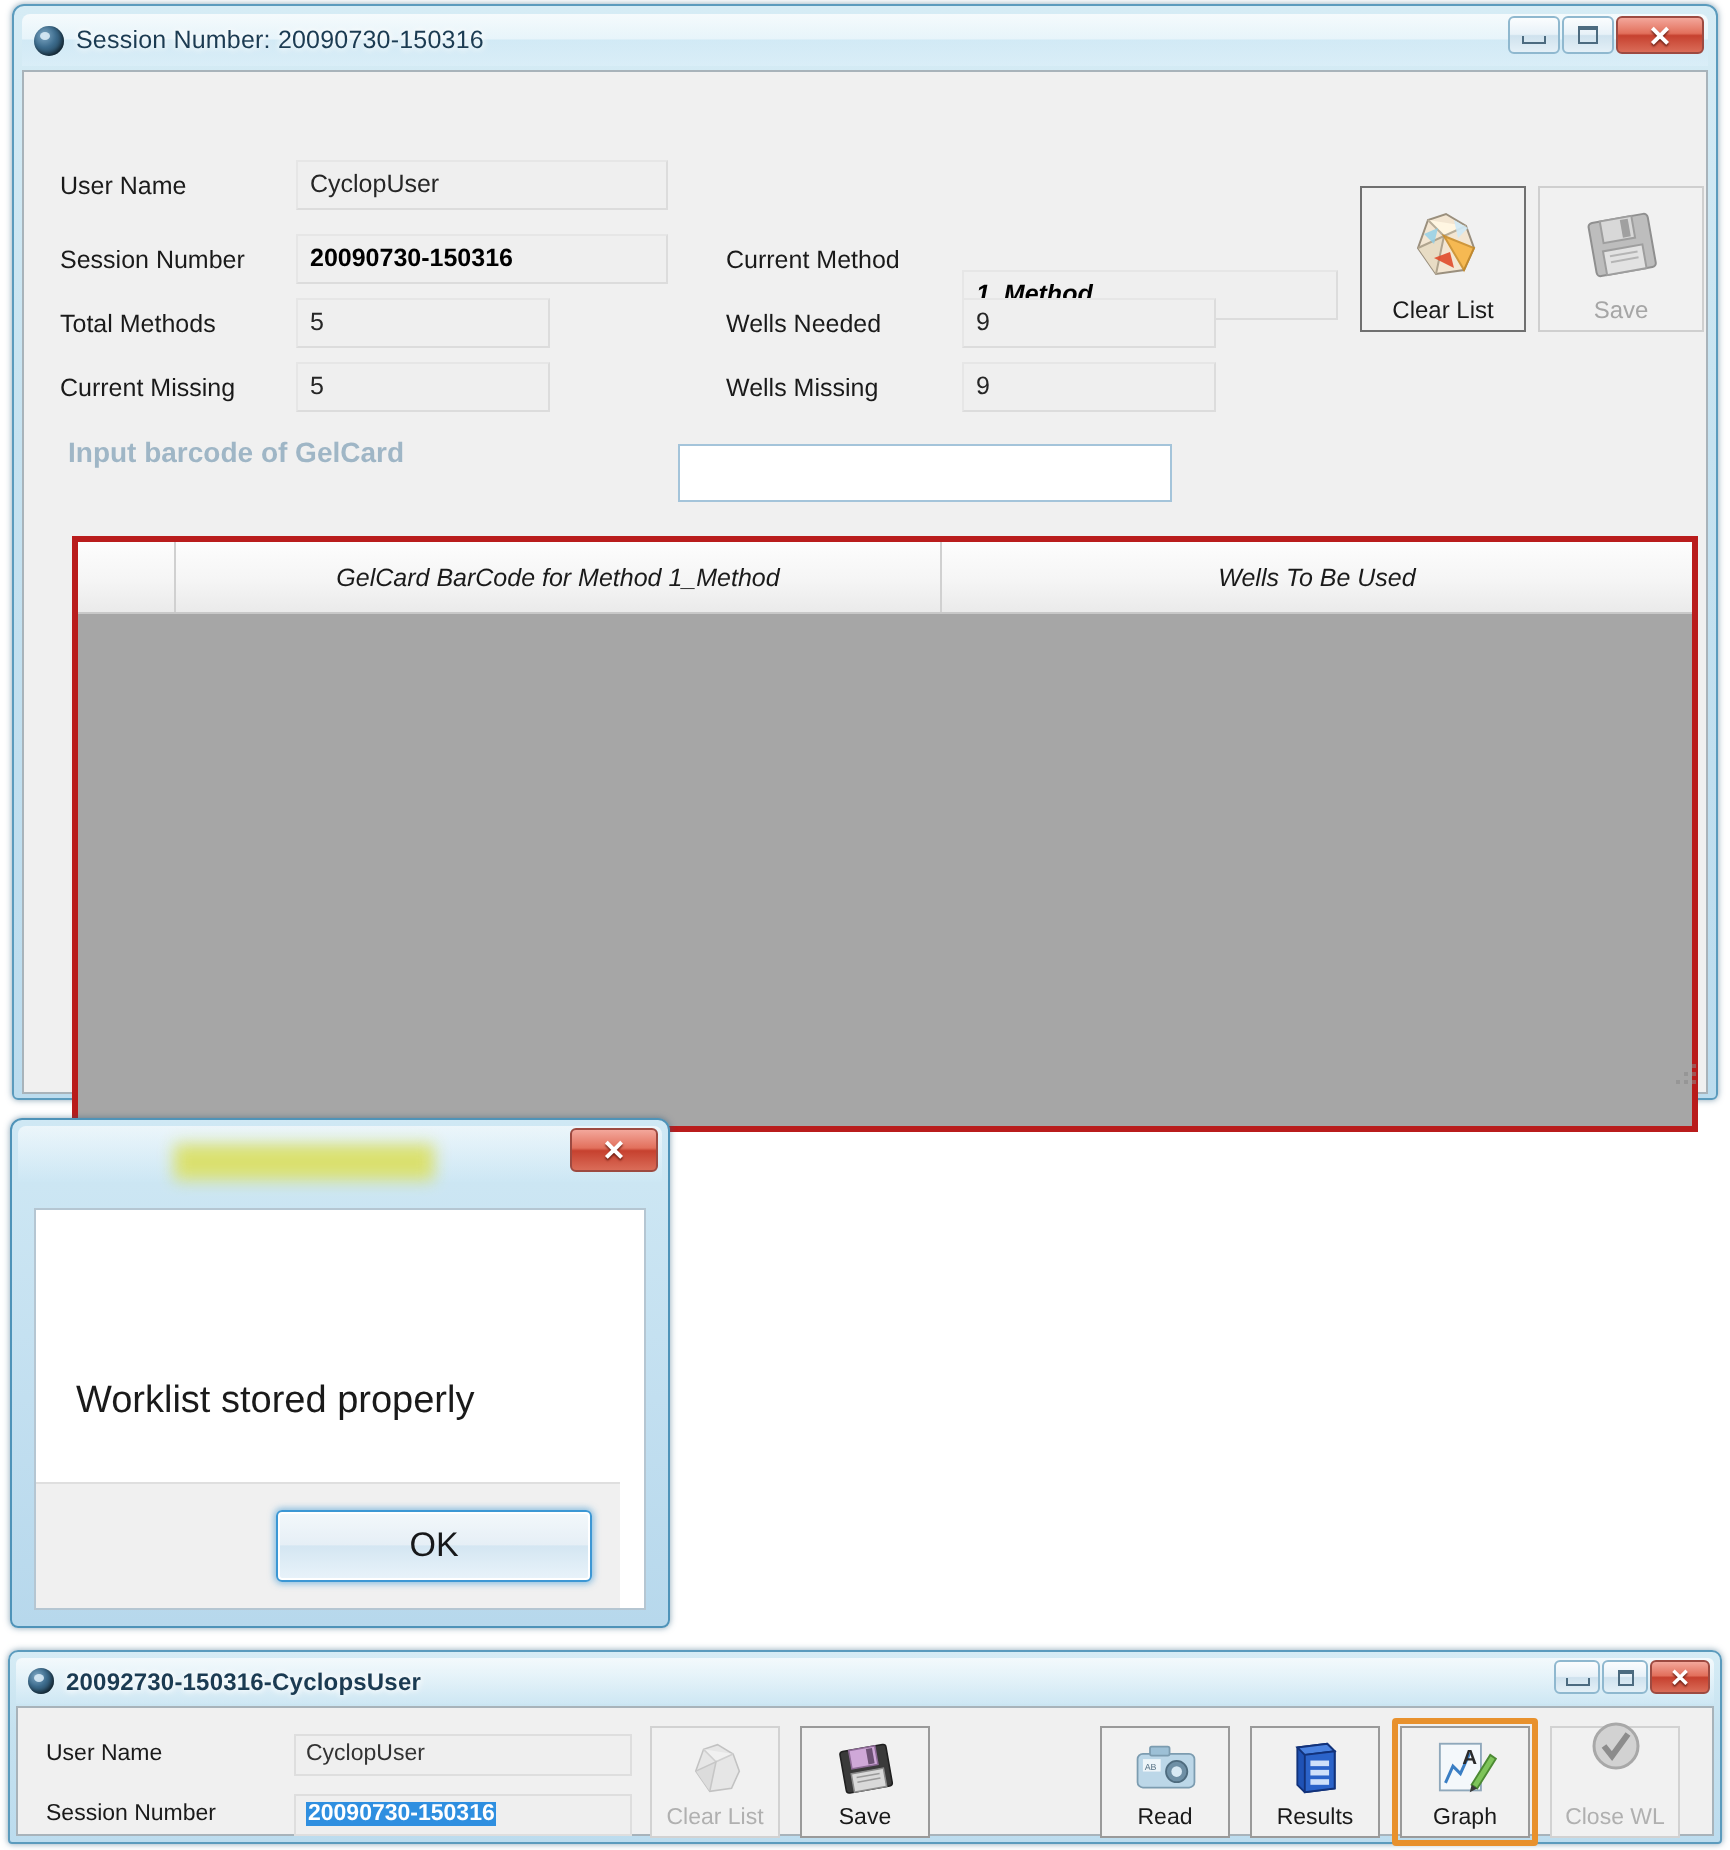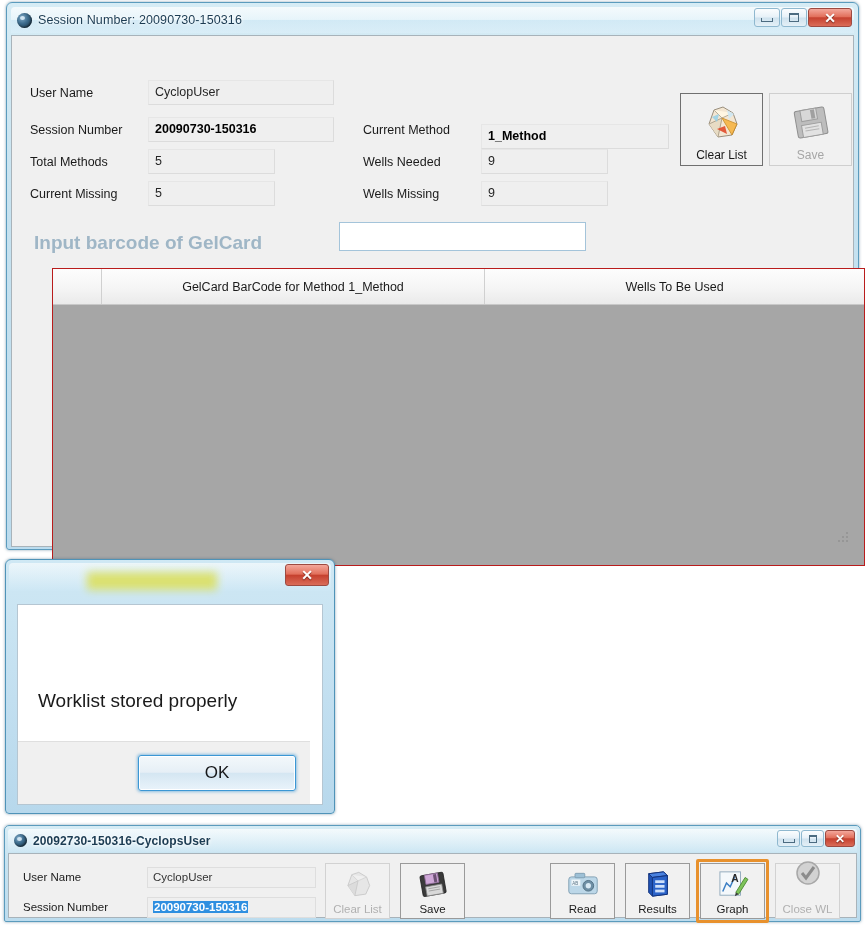--- a/index.html
+++ b/index.html
@@ -169,46 +169,47 @@
     font-size: 12px;
     color: #1a1a1a;
     line-height: 13px;
   }
   .bigbtn.disabled .lbl { color: #a6a6a6; }
   .bigbtn .ico { flex: 1 1 auto; display:flex; align-items:center; justify-content:center; }
 
   
   #barcode-label {
     position: absolute;
-    left: 22px; top: 196px;
-    font-size: 19px;
+    left: 22px; top: 182px;
+    font-size: 14px;
     font-weight: bold;
     color: #9fb6c6;
   }
   #barcode-input {
     position: absolute;
     left: 327px; top: 186px;
     width: 247px; height: 29px;
     box-sizing: border-box;
     background: #ffffff;
     border: 1px solid #a4c4da;
     font-size: 13px;
     color: #111;
     padding: 3px 5px;
   }
 
   
   #grid {
     position: absolute;
-    left: 40px; top: 232px;
+    left: 24px; top: 232px;
     width: 813px; height: 298px;
     box-sizing: border-box;
-    border: 1px solid #b91c1c;
+    border: 3px solid #b91c1c;
     background: #a6a6a6;
     overflow: hidden;
+    font-style: italic;
   }
   #grid-head {
     display: flex;
     height: 35px;
     background: linear-gradient(to bottom, #fdfdfd 0%, #f4f4f4 50%, #e9e9e9 100%);
     border-bottom: 1px solid #c8c8c8;
   }
   .gh {
     box-sizing: border-box;
     display: flex;
@@ -398,21 +399,21 @@
     <div class="field-label" style="left:18px; top:87px;">Session Number</div>
     <div class="field-box bold" style="left:136px; top:81px; width:186px; height:25px;">20090730-150316</div>
 
     <div class="field-label" style="left:18px; top:119px;">Total Methods</div>
     <div class="field-box" style="left:136px; top:113px; width:127px; height:25px;">5</div>
 
     <div class="field-label" style="left:18px; top:151px;">Current Missing</div>
     <div class="field-box" style="left:136px; top:145px; width:127px; height:25px;">5</div>
 
     <div class="field-label" style="left:351px; top:87px;">Current Method</div>
-    <div class="field-box bold" style="left:469px; top:88px; width:188px; height:25px;">1_Method</div>
+    <div class="field-box bold" style="left:469px; top:99px; width:188px; height:25px;font-style:italic;">1_Method</div>
 
     <div class="field-label" style="left:351px; top:119px;">Wells Needed</div>
     <div class="field-box" style="left:469px; top:113px; width:127px; height:25px;">9</div>
 
     <div class="field-label" style="left:351px; top:151px;">Wells Missing</div>
     <div class="field-box" style="left:469px; top:145px; width:127px; height:25px;">9</div>
 
     <div class="bigbtn" style="left:668px; top:57px; width:83px; height:73px;">
       <span class="ico">
         <svg width="38" height="36" viewBox="0 0 38 36">

